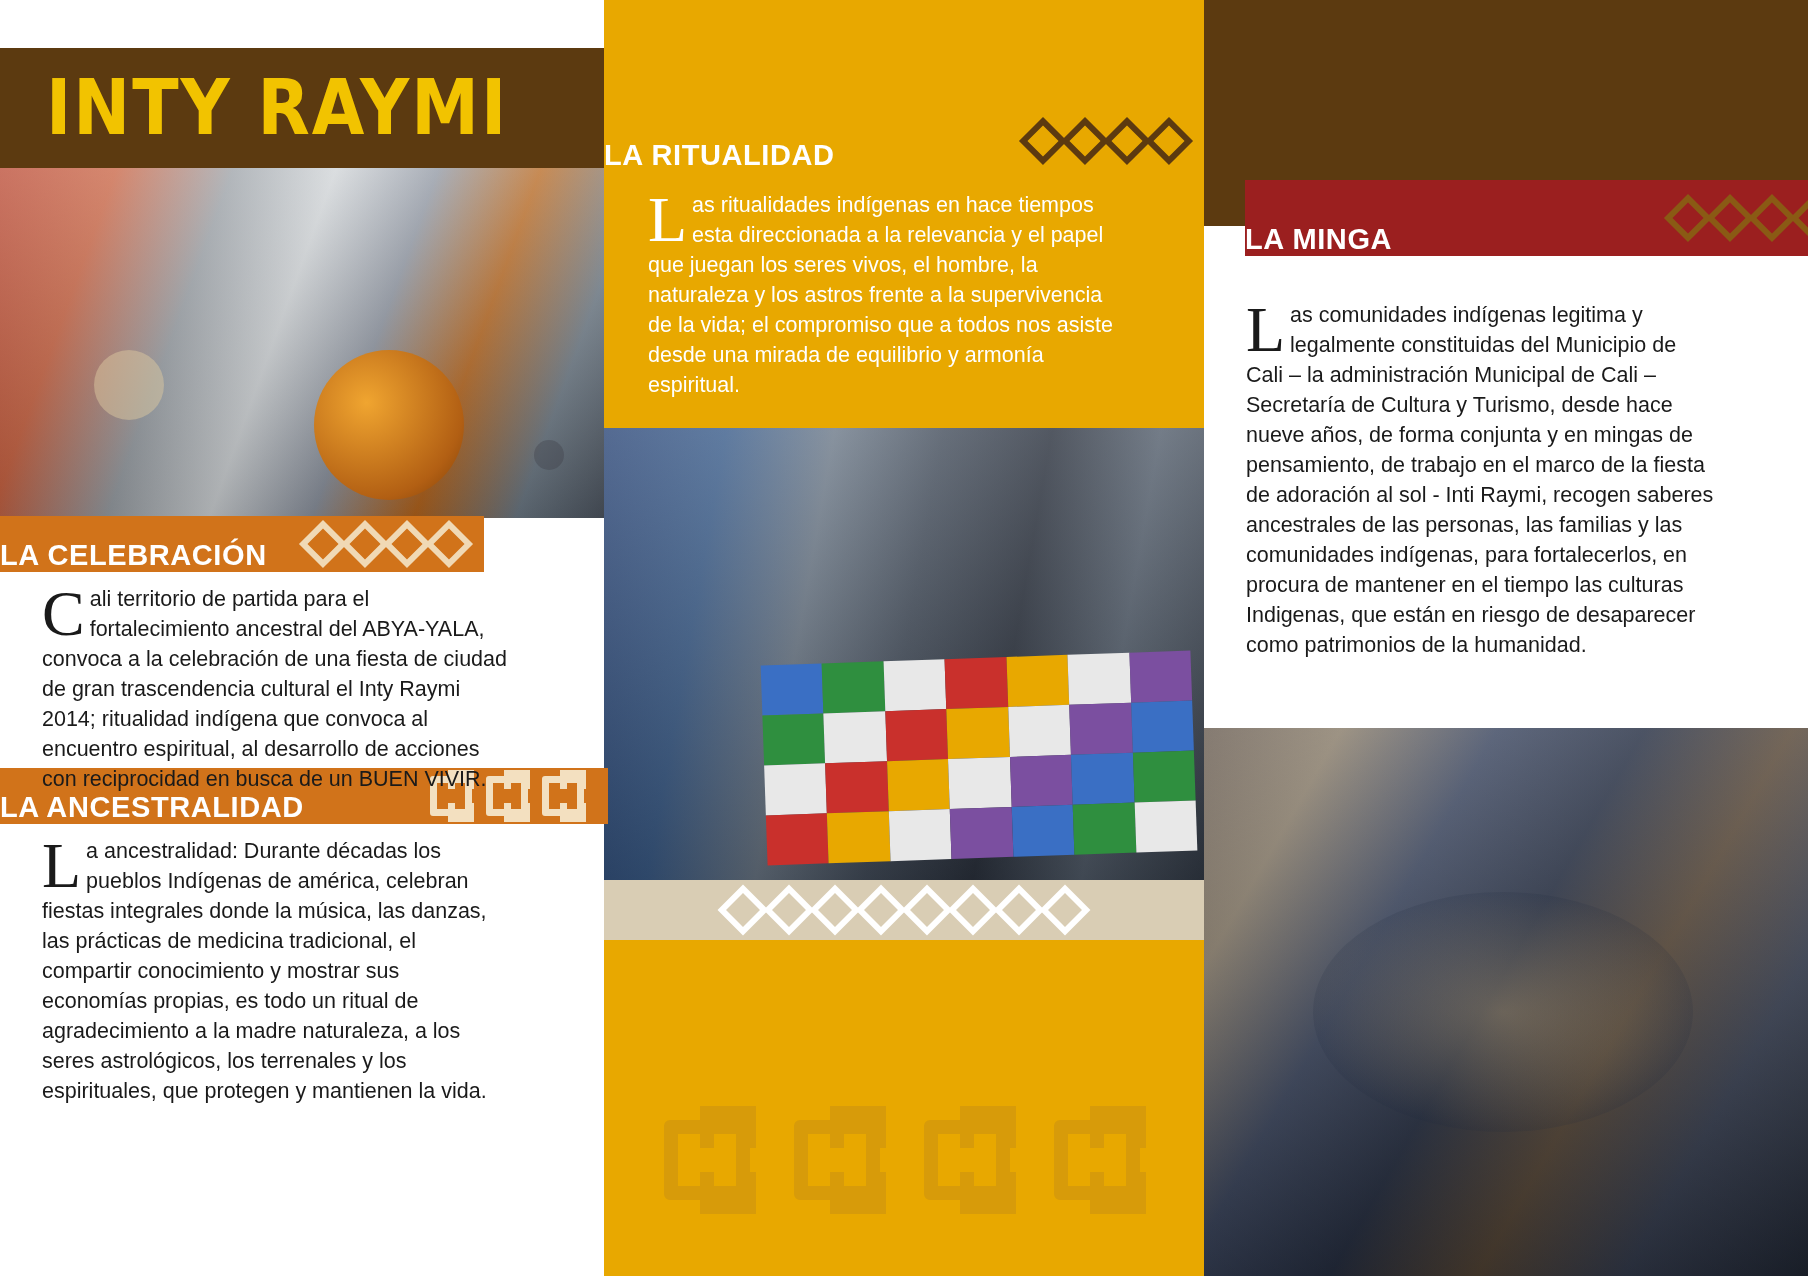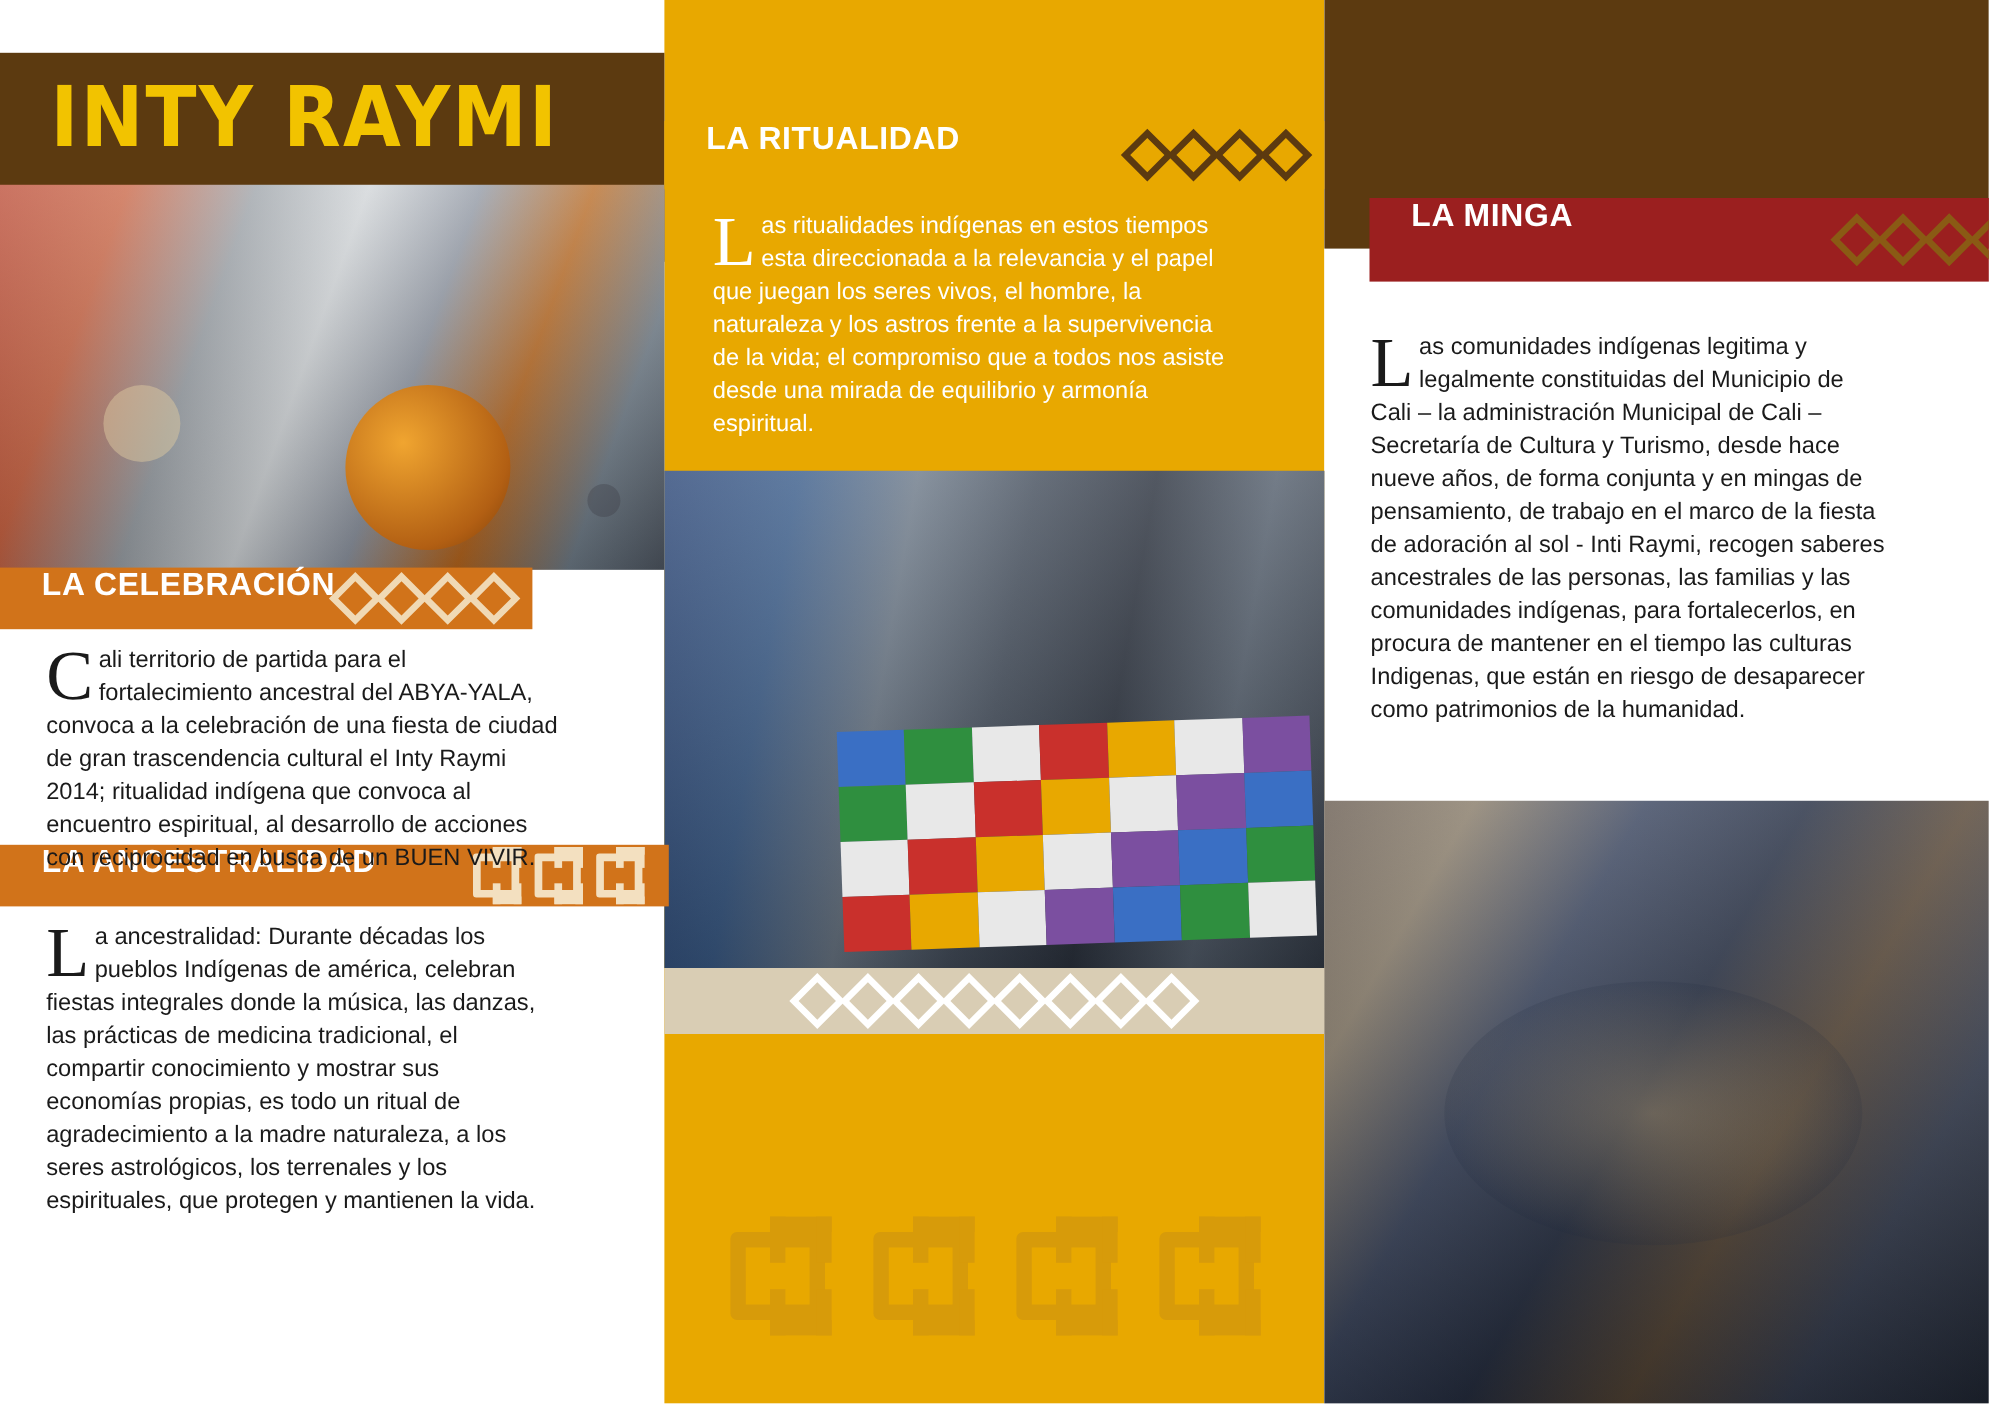--- a/index.html
+++ b/index.html
@@ -40,27 +40,26 @@
     text-transform:uppercase;
   }
 
   
   .right-header{position:absolute;left:1204px;top:0;width:604px;height:226px;background:#5c3a10;}
 
   
   .bar{
     position:absolute;
     display:flex;
-    align-items:flex-start;
+    align-items:flex-end;
     color:#ffffff;
     font-weight:bold;
     font-size:29px;
     letter-spacing:.6px;
     text-transform:uppercase;
-    padding-left:38px;
     box-sizing:border-box;
   }
   .bar.orange{background:#d1731a;}
   .bar.gold{background:#e8a800;color:#ffffff;}
   .bar.maroon{background:#9b1f1f;}
 
   .bar-celebracion{left:0;top:516px;width:484px;height:56px;}
   .bar-ancestral{left:0;top:768px;width:608px;height:56px;}
   .bar-ritualidad{left:604px;top:110px;width:600px;height:62px;}
   .bar-minga{left:1204px;top:180px;width:604px;height:76px;margin-left:41px;}
@@ -284,20 +283,20 @@
 
   <div class="body-text txt-celebracion">
     <span class="dropcap">C</span><span>ali territorio de partida para el fortalecimiento  ancestral  del ABYA-YALA, convoca a la celebración de una fiesta de ciudad de gran trascendencia cultural el Inty Raymi 2014; ritualidad indígena que convoca al encuentro espiritual, al desarrollo de acciones con reciprocidad en busca de un BUEN VIVIR.</span>
   </div>
 
   <div class="body-text txt-ancestral">
     <span class="dropcap">L</span><span>a ancestralidad: Durante décadas los pueblos Indígenas de américa, celebran fiestas integrales donde  la música, las danzas, las prácticas de medicina tradicional, el compartir conocimiento y mostrar sus economías propias, es todo un ritual de agradecimiento a la madre naturaleza, a los seres astrológicos, los terrenales y los espirituales, que protegen y mantienen la vida.</span>
   </div>
 
   <div class="body-text txt-ritualidad">
-    <span class="dropcap">L</span><span>as ritualidades indígenas en estos tiempos esta direccionada a la relevancia y el papel que juegan los seres vivos, el hombre, la naturaleza y los astros frente a la supervivencia de la vida; el compromiso que a todos nos asiste desde una mirada de equilibrio y armonía espiritual.</span>
+    <span class="dropcap">L</span><span>as ritualidades indígenas en hace tiempos esta direccionada a la relevancia y el papel que juegan los seres vivos, el hombre, la naturaleza y los astros frente a la supervivencia de la vida; el compromiso que a todos nos asiste desde una mirada de equilibrio y armonía espiritual.</span>
   </div>
 
   <div class="body-text txt-minga">
     <span class="dropcap">L</span><span>as comunidades indígenas legitima y legalmente constituidas del Municipio de Cali – la administración Municipal de Cali – Secretaría de Cultura y Turismo, desde hace nueve años, de forma conjunta y en mingas de pensamiento, de trabajo en el marco de la fiesta de adoración al sol - Inti Raymi, recogen saberes ancestrales de las personas, las familias y las comunidades indígenas, para fortalecerlos, en procura de mantener en el tiempo las culturas Indigenas, que están en riesgo de desaparecer como patrimonios de la humanidad.</span>
   </div>
 
 </div>
 
 </body></html>

